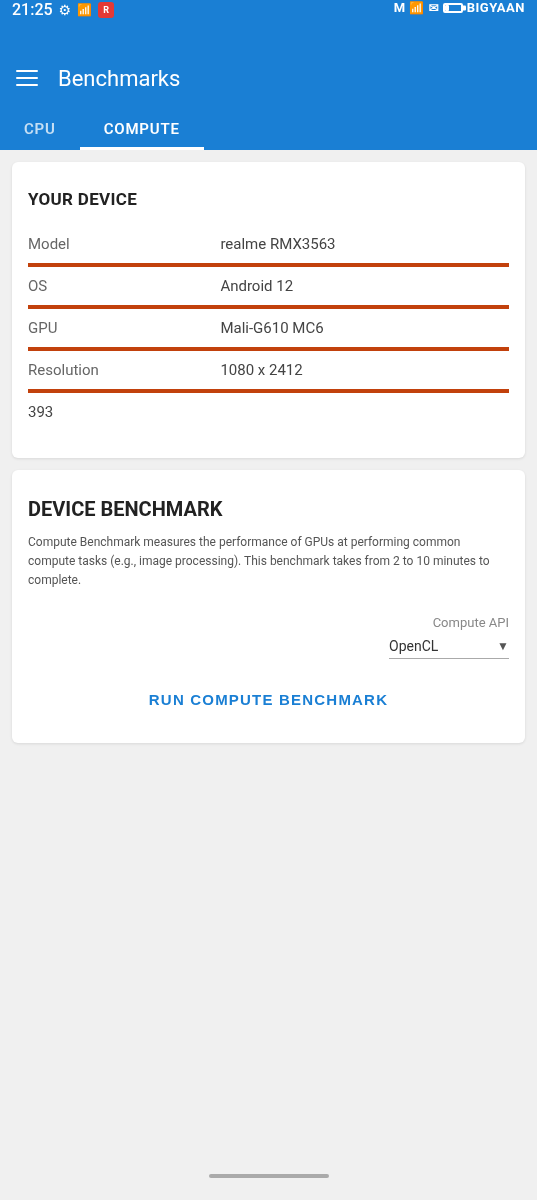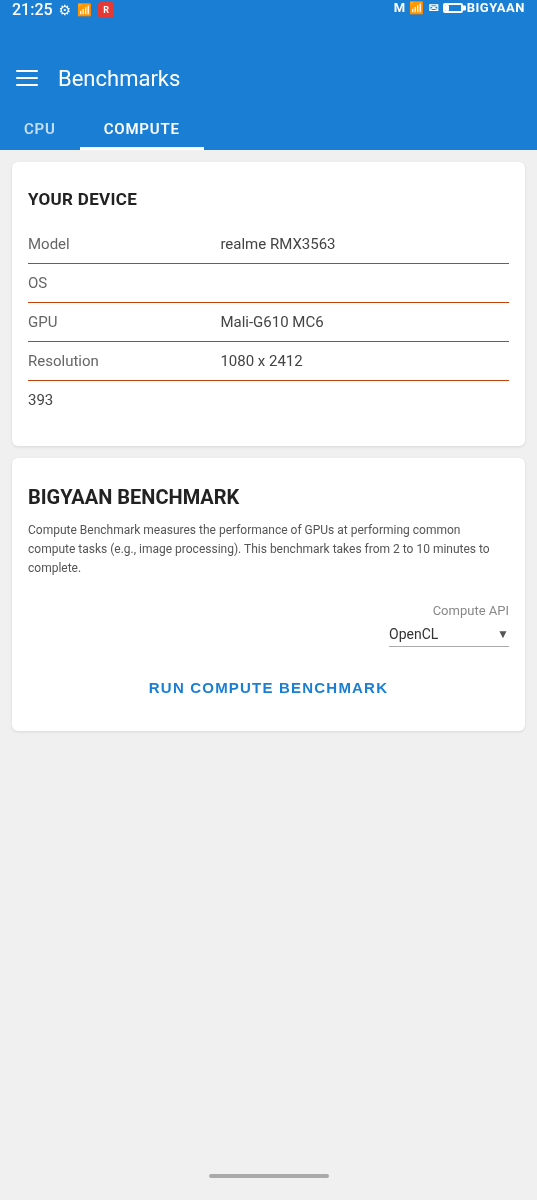--- a/index.html
+++ b/index.html
@@ -129,21 +129,21 @@
       font-weight: 700;
       color: #222;
       margin-bottom: 16px;
       letter-spacing: 0.3px;
     }
 
     .device-row {
       display: flex;
       align-items: center;
       padding: 10px 0;
-      border-bottom: 1px solid #c2410c;
+      border-bottom: 4px solid #c2410c;
     }
     .device-row:last-child {
       border-bottom: none;
     }
     .device-label {
       flex: 1;
       color: #666;
       font-size: 15px;
     }
     .device-value {
@@ -309,36 +309,37 @@
 
   <div class="card">
     <div class="section-title">YOUR DEVICE</div>
 
     <div class="device-row">
       <span class="device-label">Model</span>
       <span class="device-value">realme RMX3563</span>
     </div>
     <div class="device-row">
       <span class="device-label">OS</span>
+      <span class="device-value">Android 12</span>
     </div>
     <div class="device-row">
       <span class="device-label">GPU</span>
       <span class="device-value">Mali-G610 MC6</span>
     </div>
     <div class="device-row">
       <span class="device-label">Resolution</span>
       <span class="device-value">1080 x 2412</span>
     </div>
     <div class="device-row">
       <span class="device-value">393</span>
     </div>
   </div>
 
   <div class="card">
-    <div class="benchmark-title">BIGYAAN BENCHMARK</div>
+    <div class="benchmark-title">DEVICE BENCHMARK</div>
     <div class="benchmark-desc">Compute Benchmark measures the performance of GPUs at performing common compute tasks (e.g., image processing). This benchmark takes from 2 to 10 minutes to complete.</div>
 
     <div class="api-section">
       <span class="api-label">Compute API</span>
       <div class="api-dropdown">
         <span class="api-value">OpenCL</span>
         <span class="dropdown-arrow">▼</span>
       </div>
     </div>
 

